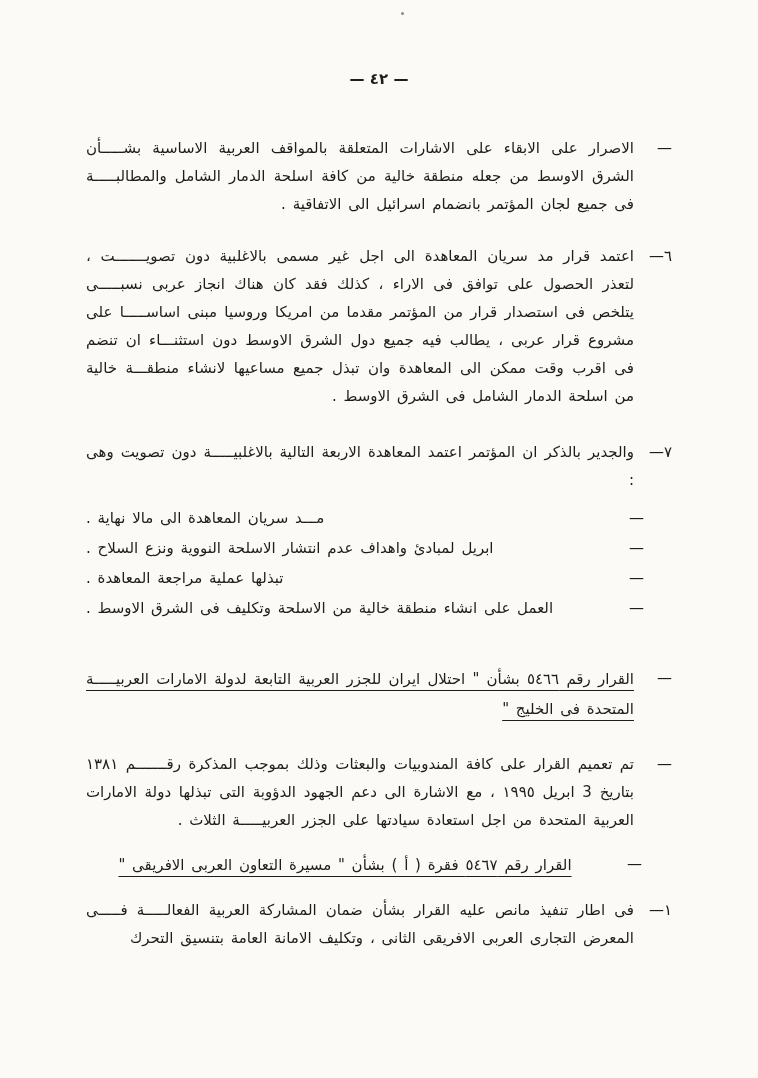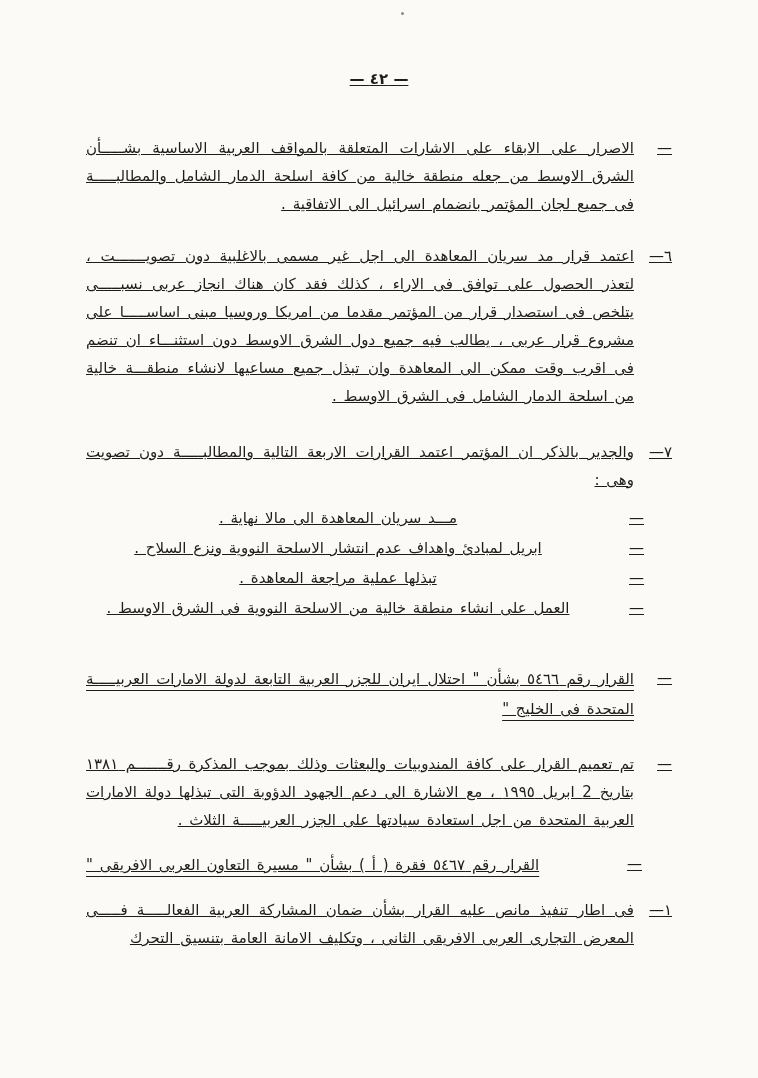--- a/index.html
+++ b/index.html
@@ -9,21 +9,20 @@
     color: #1e1d1b;
     font-family: "DejaVu Sans", sans-serif;
     position: relative;
     overflow: hidden;
   }
   .page {
     width: 758px;
     height: 1078px;
     padding: 70px 86px 0 86px;
     position: relative;
-    text-decoration: underline;
   }
   .speck {
     position: absolute;
     top: 12px;
     left: 401px;
     width: 3px;
     height: 3px;
     border-radius: 50%;
     background: #8a8a86;
   }
@@ -58,34 +57,34 @@
   .m-b-28 { margin-bottom: 28px; }
   .m-b-10 { margin-bottom: 10px; }
   .m-b-16 { margin-bottom: 16px; }
   .sub-block {
     display: flex;
     gap: 36px;
     margin-right: 28px;
     margin-bottom: 2px;
   }
   .sub-block .marker { min-width: 18px; }
-  .sub-block .text { text-align: center; }
+  .sub-block .text { text-align: left; }
   .resolution-list { margin-bottom: 42px; }
   .heading .text {
     text-decoration: underline;
     text-underline-offset: 6px;
     text-decoration-thickness: 1px;
     line-height: 30px;
   }
   .heading-5466 { margin-bottom: 26px; }
   .heading-5467 {
     margin-right: 30px;
     margin-bottom: 16px;
   }
-  .heading-5467 .text { text-align: left; }
+  .heading-5467 .text { text-align: center; }
 </style>
 </head>
 <body>
 
 <div class="page">
 
   <div class="speck"></div>
 
   <div class="page-number">— ٤٢ —</div>
 
@@ -96,50 +95,50 @@
       <p class="text">الاصرار على الابقاء على الاشارات المتعلقة بالمواقف العربية الاساسية بشـــــأن الشرق الاوسط من جعله منطقة خالية من كافة اسلحة الدمار الشامل والمطالبـــــة فى جميع لجان المؤتمر بانضمام اسرائيل الى الاتفاقية .</p>
     </div>
 
     <div class="block m-b-28">
       <span class="marker">٦—</span>
       <p class="text">اعتمد قرار مد سريان المعاهدة الى اجل غير مسمى بالاغلبية دون تصويـــــــت ، لتعذر الحصول على توافق فى الاراء ، كذلك فقد كان هناك انجاز عربى نسبـــــى يتلخص فى استصدار قرار من المؤتمر مقدما من امريكا وروسيا مبنى اساســـــا على مشروع قرار عربى ، يطالب فيه جميع دول الشرق الاوسط دون استثنـــاء ان تنضم فى اقرب وقت ممكن الى المعاهدة وان تبذل جميع مساعيها لانشاء منطقـــة خالية من اسلحة الدمار الشامل فى الشرق الاوسط .</p>
     </div>
 
     <div class="block m-b-10">
       <span class="marker">٧—</span>
-      <p class="text">والجدير بالذكر ان المؤتمر اعتمد القرارات الاربعة التالية والمطالبـــــة دون تصويت وهى :</p>
+      <p class="text">والجدير بالذكر ان المؤتمر اعتمد المعاهدة الاربعة التالية بالاغلبيـــــة دون تصويت وهى :</p>
     </div>
 
     <div class="resolution-list">
       <div class="sub-block">
         <span class="marker">—</span>
         <p class="text">مـــد سريان المعاهدة الى مالا نهاية .</p>
       </div>
       <div class="sub-block">
         <span class="marker">—</span>
         <p class="text">ابريل لمبادئ واهداف عدم انتشار الاسلحة النووية ونزع السلاح .</p>
       </div>
       <div class="sub-block">
         <span class="marker">—</span>
         <p class="text">تبذلها عملية مراجعة المعاهدة .</p>
       </div>
       <div class="sub-block">
         <span class="marker">—</span>
-        <p class="text">العمل على انشاء منطقة خالية من الاسلحة النووية فى الشرق الاوسط .</p>
+        <p class="text">العمل على انشاء منطقة خالية من الاسلحة وتكليف فى الشرق الاوسط .</p>
       </div>
     </div>
 
     <div class="block heading heading-5466">
       <span class="marker">—</span>
       <p class="text">القرار رقم ٥٤٦٦ بشأن " احتلال ايران للجزر العربية التابعة لدولة الامارات العربيـــــة المتحدة فى الخليج "</p>
     </div>
 
     <div class="block m-b-16">
       <span class="marker">—</span>
-      <p class="text">تم تعميم القرار على كافة المندوبيات والبعثات وذلك بموجب المذكرة رقـــــــم ١٣٨١ بتاريخ 2 ابريل ١٩٩٥ ، مع الاشارة الى دعم الجهود الدؤوبة التى تبذلها دولة الامارات العربية المتحدة من اجل استعادة سيادتها على الجزر العربيـــــة الثلاث .</p>
+      <p class="text">تم تعميم القرار على كافة المندوبيات والبعثات وذلك بموجب المذكرة رقـــــــم ١٣٨١ بتاريخ 3 ابريل ١٩٩٥ ، مع الاشارة الى دعم الجهود الدؤوبة التى تبذلها دولة الامارات العربية المتحدة من اجل استعادة سيادتها على الجزر العربيـــــة الثلاث .</p>
     </div>
 
     <div class="block heading heading-5467">
       <span class="marker">—</span>
       <p class="text">القرار رقم ٥٤٦٧ فقرة ( أ ) بشأن " مسيرة التعاون العربى الافريقى "</p>
     </div>
 
     <div class="block">
       <span class="marker">١—</span>
       <p class="text">فى اطار تنفيذ مانص عليه القرار بشأن ضمان المشاركة العربية الفعالـــــة فـــــى المعرض التجارى العربى الافريقى الثانى ، وتكليف الامانة العامة بتنسيق التحرك</p>

